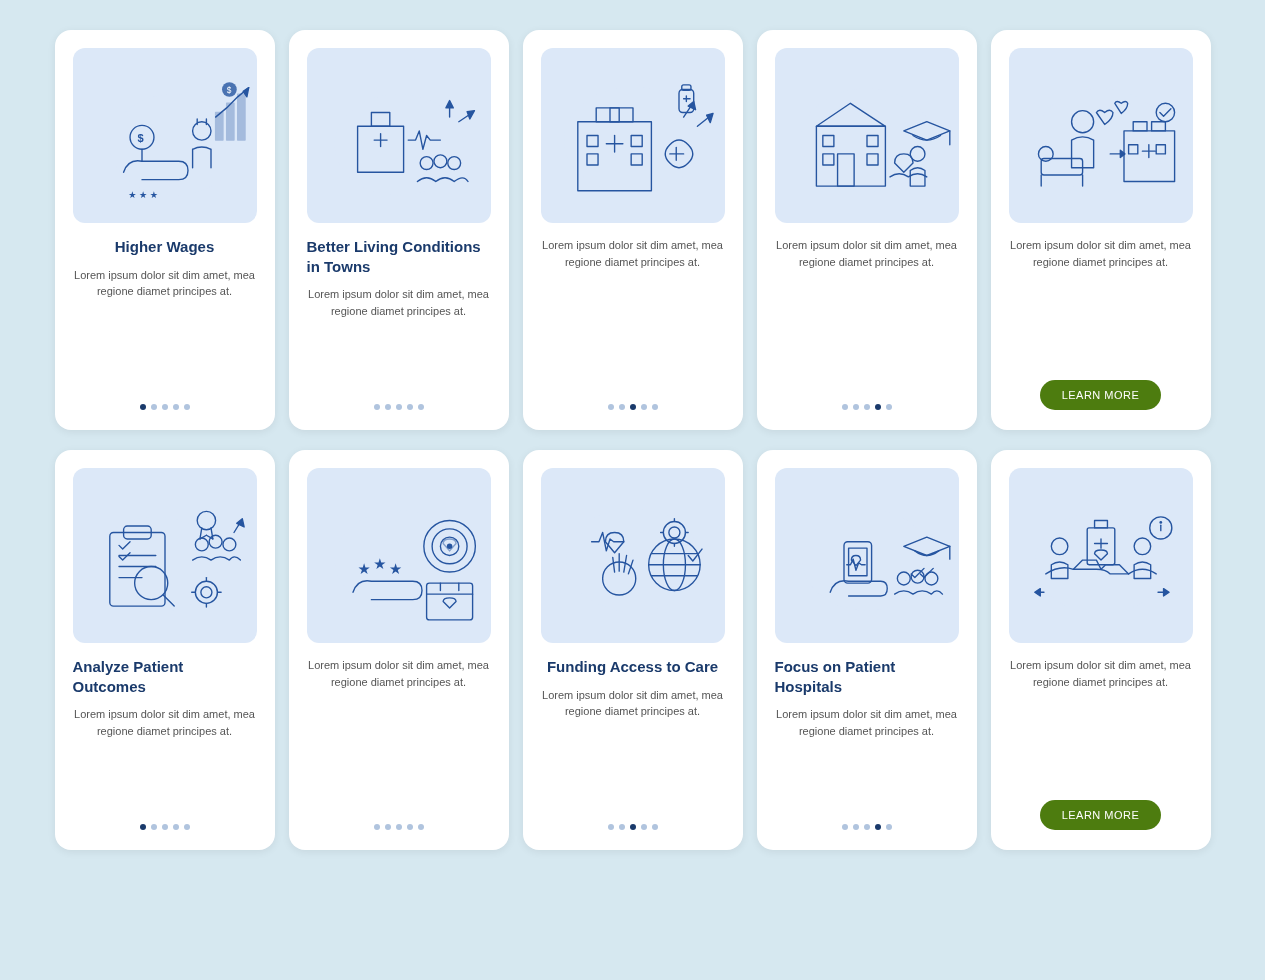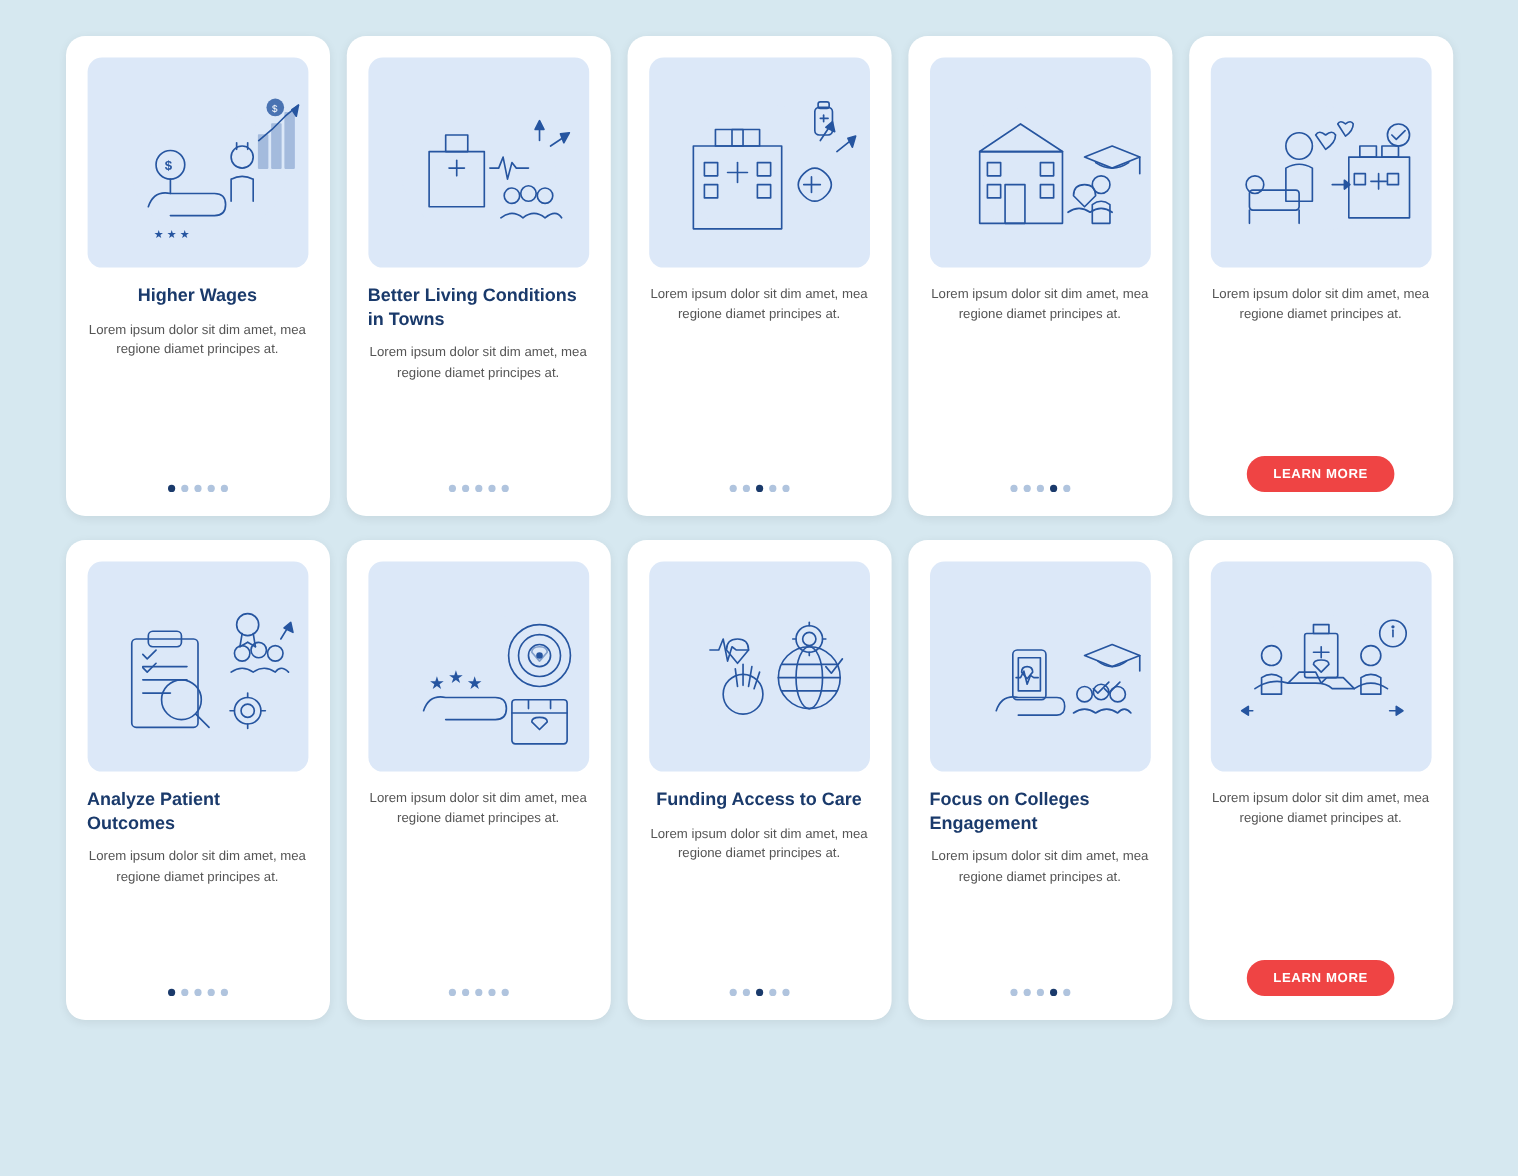--- a/index.html
+++ b/index.html
@@ -69,27 +69,27 @@
     .dot {
       width: 6px;
       height: 6px;
       border-radius: 50%;
       background: #b0c4de;
     }
     .dot.active {
       background: #1a3a6b;
     }
     .learn-more-btn {
-      background: #ef4444;
+      background: #4d7c0f;
       color: #fff;
       border: none;
       border-radius: 20px;
       padding: 9px 22px;
       font-size: 11px;
-      font-weight: 700;
+      font-weight: 400;
       cursor: pointer;
       margin-top: 14px;
       letter-spacing: 0.5px;
     }
     
     .blob {
       fill: #dce8f8;
     }
     .icon-line {
       fill: none;
@@ -514,21 +514,21 @@
           <circle cx="170" cy="105" r="7"></circle>
           <path d="M130 122 Q140 115 150 122 Q160 115 170 122 Q176 115 182 122"></path>
         </g>
 
         <g class="icon-line">
           <polyline points="148,100 152,104 162,94"></polyline>
           <polyline points="158,100 162,104 172,94"></polyline>
         </g>
       </svg>
     </div>
-    <div class="card-title">Focus on Colleges Engagement</div>
+    <div class="card-title">Focus on Patient Hospitals</div>
     <div class="card-body">Lorem ipsum dolor sit dim amet, mea regione diamet principes at.</div>
     <div class="card-dots">
       <div class="dot"></div>
       <div class="dot"></div>
       <div class="dot"></div>
       <div class="dot active"></div>
       <div class="dot"></div>
     </div>
   </div>
 

